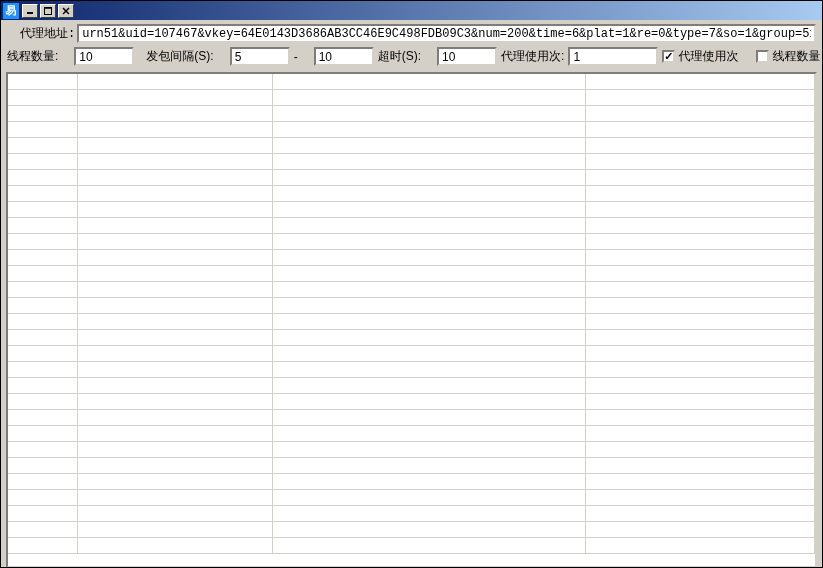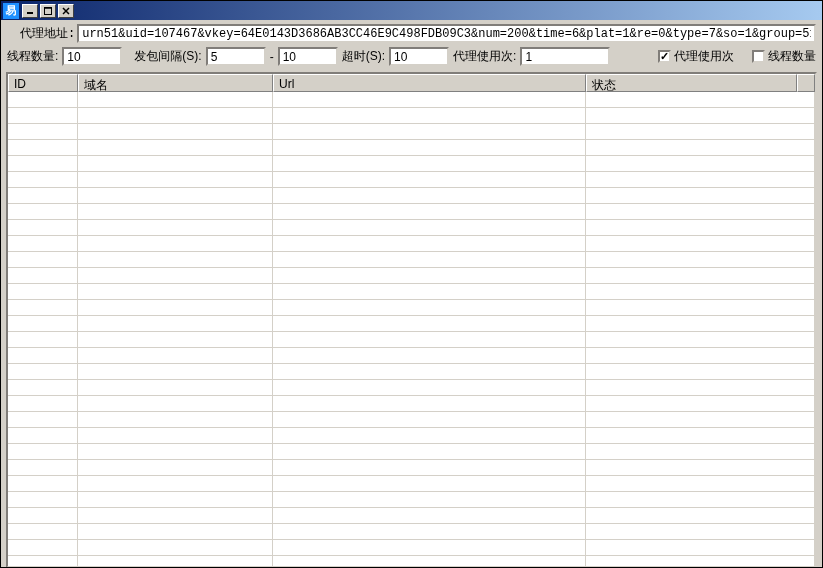--- a/index.html
+++ b/index.html
@@ -66,21 +66,21 @@
 }
 .input {
   font-family: inherit;
   font-size: 12px;
   border: 2px inset #d4d0c8;
   background: #fff;
   padding: 1px 3px;
   height: 19px;
 }
 .input.flex { flex: 1; width: 0; }
-.input.w50 { width: 60px; }
+.input.w50 { width: 60px; margin-left: 12px; }
 .input.w80 { width: 90px; }
 .chk-wrap {
   display: flex;
   align-items: center;
   gap: 3px;
   margin-left: auto;
 }
 .chk {
   width: 13px; height: 13px;
   border: 2px inset #d4d0c8;
@@ -186,27 +186,20 @@
   <div class="chk-wrap">
     <div class="chk" id="chk-use-proxy">✓</div>
     <span class="lbl">代理使用次</span>
     <div style="width:12px"></div>
     <div class="chk" id="chk-run"></div>
     <span class="lbl">线程数量</span>
   </div>
 </div>
 
 <div class="table-area">
-  <div class="table-head">
-    <div class="th id">ID</div>
-    <div class="th domain">域名</div>
-    <div class="th url">Url</div>
-    <div class="th status">状态</div>
-    <div class="th last"></div>
-  </div>
   <div class="table-body" id="tbody">
       <div class="tr">
         <div class="td id"></div>
         <div class="td domain"></div>
         <div class="td url"></div>
         <div class="td status"></div>
       </div>
       <div class="tr">
         <div class="td id"></div>
         <div class="td domain"></div>

